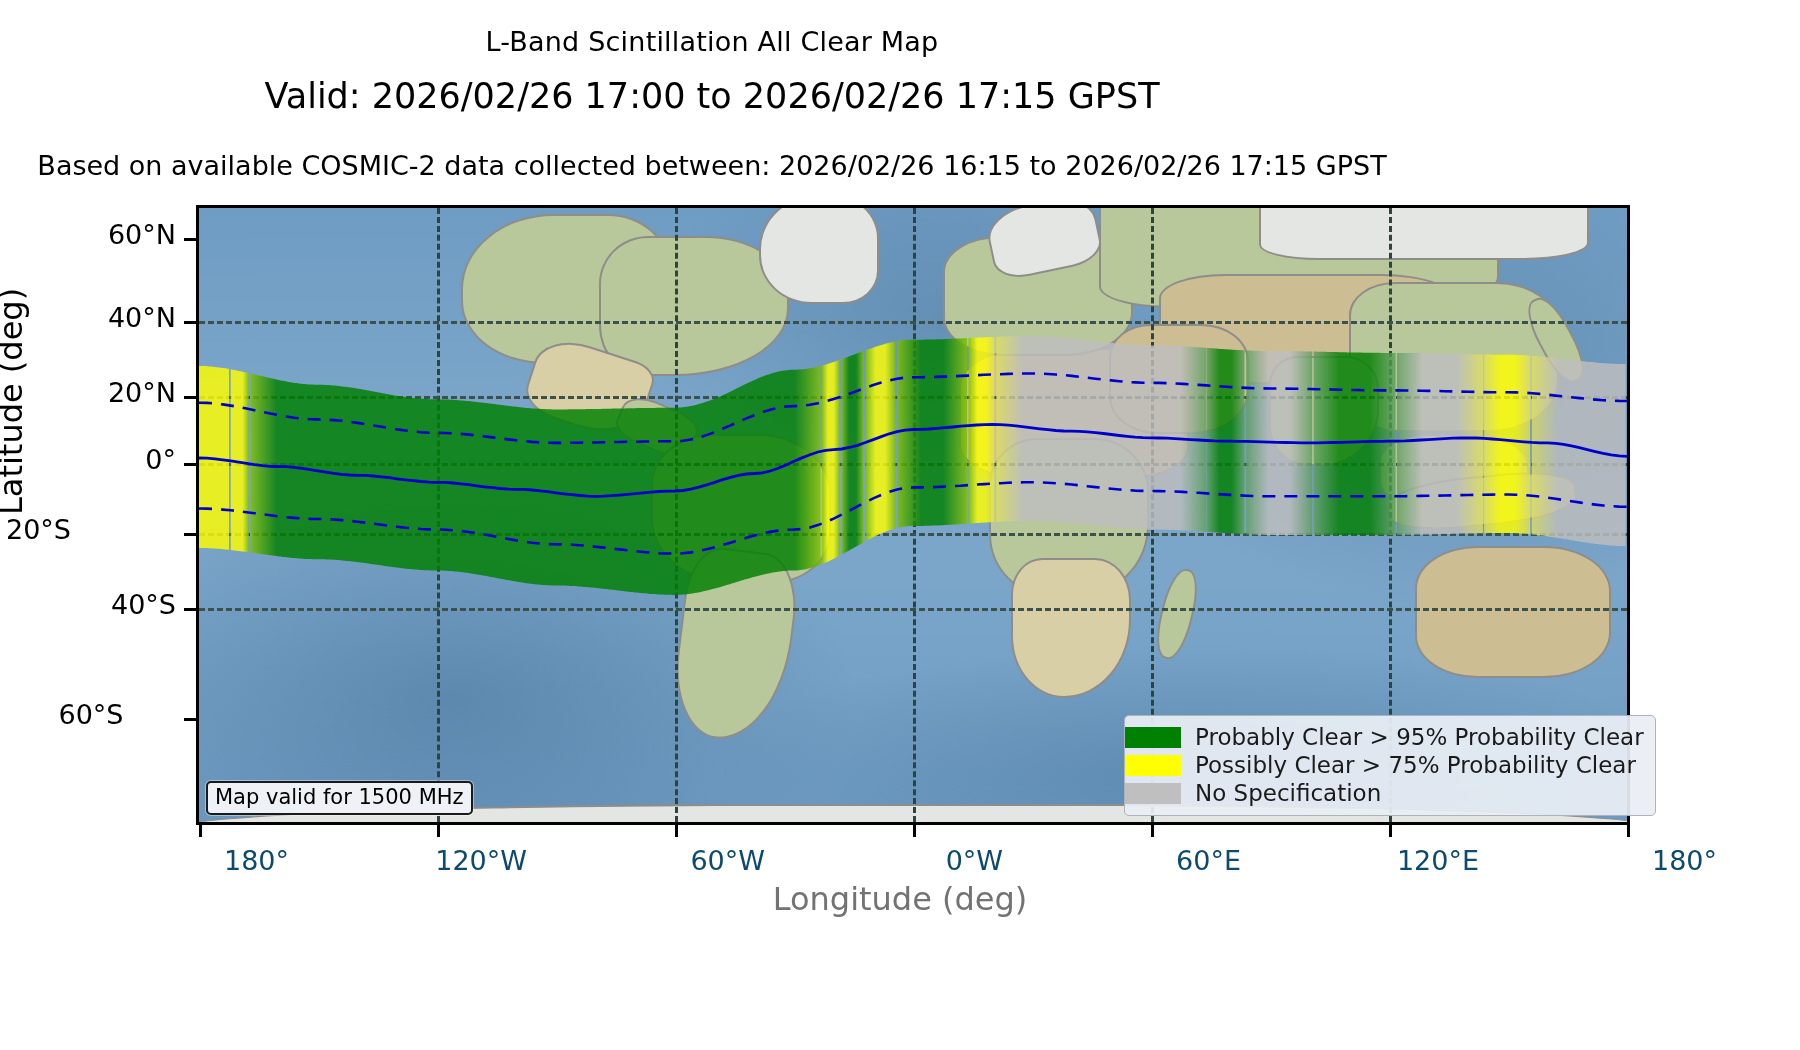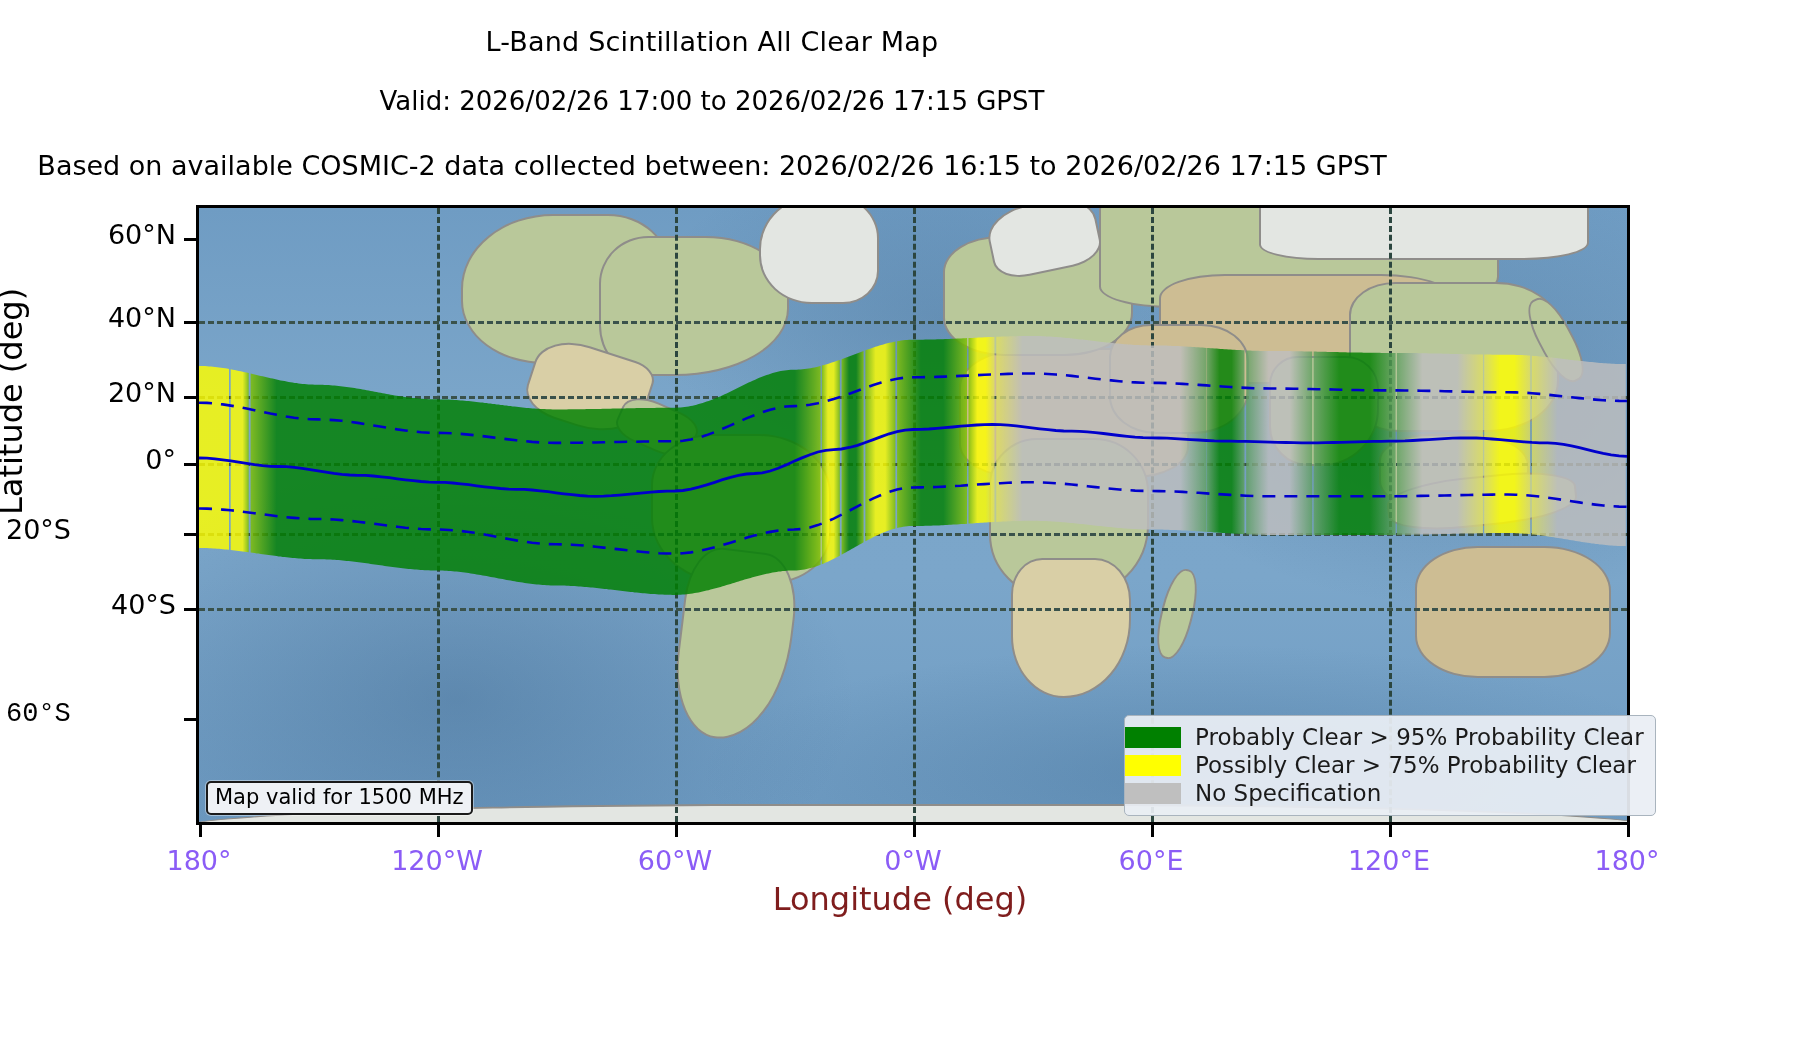--- a/index.html
+++ b/index.html
@@ -3,21 +3,21 @@
 <meta charset="utf-8">
 <style>
   html,body{margin:0;padding:0;}
   body{
     width:1800px;height:1050px;background:#ffffff;
     font-family:"DejaVu Sans",sans-serif;
     overflow:hidden;position:relative;
   }
   .titles{position:absolute;left:0;top:0;width:1424px;text-align:center;}
   #title-main{font-size:27px;color:#000;margin-top:26px;letter-spacing:.2px;}
-  #title-valid{font-size:26px;color:#000;margin-top:29px;}
+  #title-valid{font-size:35px;color:#000;margin-top:19px;}
   #title-based{font-size:27px;color:#000;margin-top:34px;}
 
   
   #plot{
     position:absolute;left:196px;top:205px;width:1434px;height:620px;
     border:3px solid #000;box-sizing:border-box;overflow:hidden;
     background:#7ba4c6;
   }
   #plot-inner{position:absolute;left:0;top:0;right:0;bottom:0;overflow:hidden;}
 
@@ -39,30 +39,30 @@
   
   .gridv,.gridh{position:absolute;pointer-events:none;}
   .gridv{width:0;border-left:3px dashed #2c463f;top:0;bottom:0;}
   .gridh{height:0;border-top:3px dashed #3a524b;left:0;right:0;}
 
   
   #band-wrap{position:absolute;left:0;top:0;width:100%;height:100%;}
   #band{position:absolute;left:0;top:0;width:100%;height:100%;
         opacity:.82;}
   .ytlabel{position:absolute;text-align:right;font-size:27px;color:#000;white-space:nowrap;}
-  .xtlabel{position:absolute;text-align:center;font-size:27px;color:#8b5cf6;white-space:nowrap;}
+  .xtlabel{position:absolute;text-align:right;font-size:27px;color:#0c4a6e;white-space:nowrap;}
 
   #axis-y-title{
     position:absolute;left:-8px;top:515px;
     transform-origin:0 0;transform:rotate(-90deg);
     font-size:32px;color:#000;white-space:nowrap;
   }
   #axis-x-title{
     position:absolute;left:0;top:880px;width:1800px;text-align:center;
-    font-size:32px;color:#7f1d1d;
+    font-size:32px;color:#737373;
   }
   #xlabels,#ylabels{position:absolute;left:0;top:0;}
 
   
   #freq-box{
     position:absolute;left:206px;top:781px;
     background:#eef1f5;border:2.5px solid #1a1a1a;border-radius:5px;
     padding:2px 7px 4px 7px;font-size:21px;color:#000;white-space:nowrap;
     box-shadow:0 0 0 1px rgba(255,255,255,.4);
   }
@@ -267,21 +267,21 @@
     <div class="ytlabel" style="position: absolute; left: 6px; top: 302px; width: 170px; text-align: right;">40°N</div>
     <div style="position: absolute; left: 184px; top: 396px; width: 12px; height: 0px; border-top: 3px solid rgb(0, 0, 0);"></div>
     <div class="ytlabel" style="position: absolute; left: 6px; top: 377px; width: 170px; text-align: right;">20°N</div>
     <div style="position: absolute; left: 184px; top: 463px; width: 12px; height: 0px; border-top: 3px solid rgb(0, 0, 0);"></div>
     <div class="ytlabel" style="position: absolute; left: 6px; top: 444px; width: 170px; text-align: right;">0°</div>
     <div style="position: absolute; left: 184px; top: 533px; width: 12px; height: 0px; border-top: 3px solid rgb(0, 0, 0);"></div>
     <div class="ytlabel" style="position: absolute; left: 6px; top: 514px; width: 170px; text-align: left;">20°S</div>
     <div style="position: absolute; left: 184px; top: 608px; width: 12px; height: 0px; border-top: 3px solid rgb(0, 0, 0);"></div>
     <div class="ytlabel" style="position: absolute; left: 6px; top: 589px; width: 170px; text-align: right;">40°S</div>
     <div style="position: absolute; left: 184px; top: 718px; width: 12px; height: 0px; border-top: 3px solid rgb(0, 0, 0);"></div>
-    <div class="ytlabel" style="position: absolute; left: 6px; top: 699px; width: 170px; text-align: left; font-family: Liberation Mono, monospace;">60°S</div>
+    <div class="ytlabel" style="position: absolute; left: 6px; top: 699px; width: 170px; text-align: center;">60°S</div>
   </div>
 <div id="xlabels">
     <div style="position: absolute; left: 199px; top: 825px; height: 12px; width: 0px; border-left: 3px solid rgb(0, 0, 0);"></div>
     <div class="xtlabel" style="position: absolute; left: 109px; top: 845px; width: 180px;">180°</div>
     <div style="position: absolute; left: 437px; top: 825px; height: 12px; width: 0px; border-left: 3px solid rgb(0, 0, 0);"></div>
     <div class="xtlabel" style="position: absolute; left: 347px; top: 845px; width: 180px;">120°W</div>
     <div style="position: absolute; left: 675px; top: 825px; height: 12px; width: 0px; border-left: 3px solid rgb(0, 0, 0);"></div>
     <div class="xtlabel" style="position: absolute; left: 585px; top: 845px; width: 180px;">60°W</div>
     <div style="position: absolute; left: 913px; top: 825px; height: 12px; width: 0px; border-left: 3px solid rgb(0, 0, 0);"></div>
     <div class="xtlabel" style="position: absolute; left: 823px; top: 845px; width: 180px;">0°W</div>

